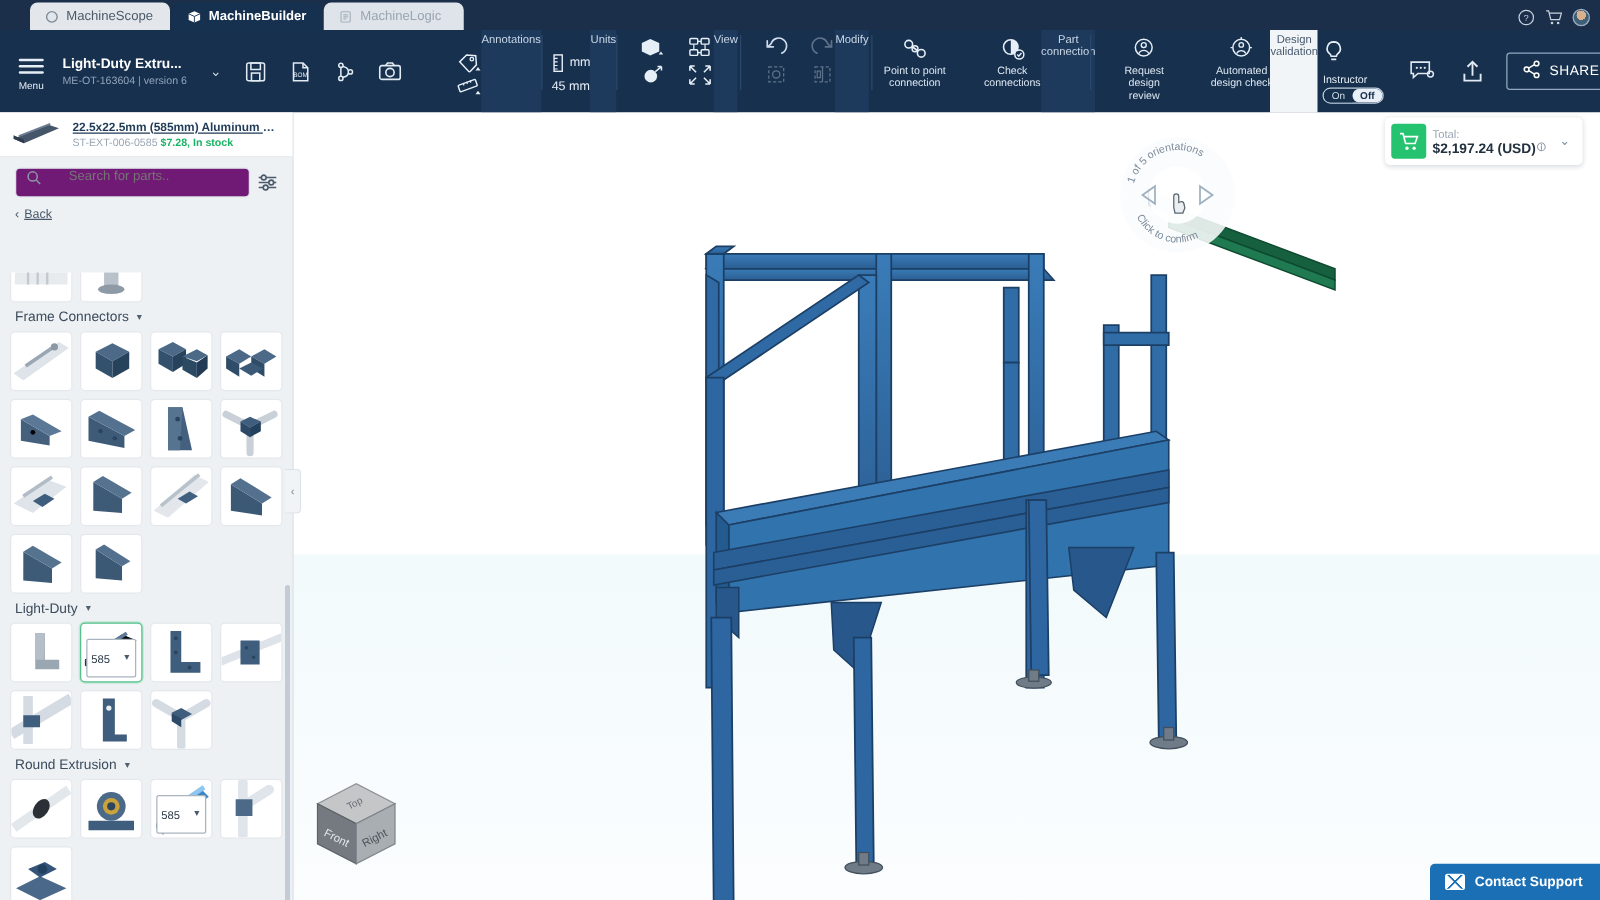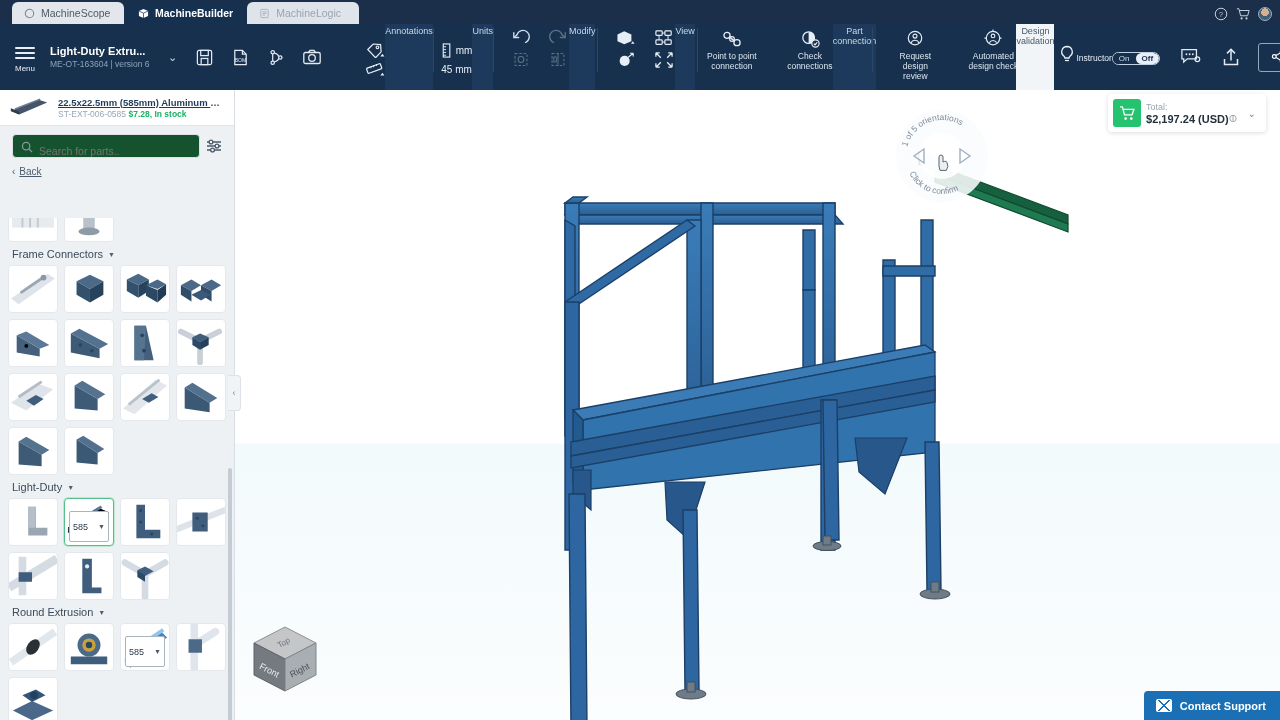--- a/index.html
+++ b/index.html
@@ -1,21 +1,21 @@
 <!DOCTYPE html>
 <html><head>
 <meta charset="utf-8">
 <style>
   *{box-sizing:border-box;margin:0;padding:0;}
   html,body{width:1280px;height:720px;overflow:hidden;}
   body{font-family:"Liberation Sans",sans-serif;background:#fff;-webkit-font-smoothing:antialiased;}
   .app{position:relative;width:1280px;height:720px;}
 
   
-  .tabstrip{height:24px;background:#1b2f4a;display:flex;align-items:flex-end;padding-left:12px;position:relative;}
+  .tabstrip{height:24px;background:#1b2f4a;display:flex;align-items:flex-end;padding-left:24px;position:relative;}
   .btab{height:22px;min-width:112px;display:flex;align-items:center;gap:6px;padding:0 12px;
         border-radius:6px 6px 0 0;font-size:10.5px;color:#2c3e50;background:#e9edf1;margin-right:2px;}
   .btab.inactive{background:#e3e7ec;color:#4c5a68;}
   .btab.dim{background:#dfe4ea;color:#9aa5b1;}
   .btab.active{background:#16304f;color:#fff;font-weight:bold;}
   .btab .ti{width:11px;height:11px;display:inline-block;flex:0 0 auto;}
   .tright{margin-left:auto;display:flex;align-items:center;gap:8px;padding:0 8px 3px 0;}
   .tright .ic{width:14px;height:14px;color:#cdd6e0;}
   .avatar{width:14px;height:14px;border-radius:50%;
           background:radial-gradient(circle at 50% 35%,#d8b08c 0 38%,#3f6079 39% 100%);border:1px solid #9fb0c2;}
@@ -41,21 +41,21 @@
   .grp + .grp::before{content:"";position:absolute;left:0;top:4px;bottom:18px;width:1px;background:#2a486c;}
   .tool{display:flex;flex-direction:column;align-items:center;justify-content:flex-start;
         padding:2px 6px;cursor:pointer;color:#e6eef7;min-width:30px;}
   .tool.wide{min-width:62px;}
   .tool .tlabel{font-size:8.5px;line-height:10px;text-align:center;margin-top:2px;color:#dbe6f1;}
   .tool.disabled{opacity:.38;}
   .dd{font-size:8px;color:#cfdbe8;margin-left:1px;}
   .unit-val{font-size:10px;color:#e6eef7;display:flex;align-items:center;gap:3px;cursor:pointer;}
 
   .tb-right{margin-left:auto;display:flex;align-items:center;gap:14px;padding-right:14px;}
-  .instr{display:flex;align-items:center;color:#e6eef7;padding-right:4px;}
+  .instr{display:flex;flex-direction:column;align-items:flex-start;color:#e6eef7;padding-right:4px;}
   .instr .ilabel{font-size:8.5px;margin-top:1px;}
   .toggle{display:flex;border:1px solid #c3d2e2;border-radius:9px;overflow:hidden;margin-top:2px;height:13px;}
   .toggle div{font-size:8px;padding:0 6px;display:flex;align-items:center;color:#cfdbe8;}
   .toggle .on{background:#17304d;}
   .toggle .off{background:#e9eff6;color:#17304d;font-weight:bold;border-radius:9px;}
   .share{display:flex;align-items:center;gap:7px;border:1px solid #93a8bf;border-radius:3px;
          padding:5px 12px;font-size:11px;letter-spacing:.4px;cursor:pointer;color:#fff;}
 
   
   .left{position:absolute;left:0;top:90px;width:235px;bottom:0;background:#eef1f4;border-right:1px solid #d9dee4;}
@@ -64,21 +64,21 @@
   .partinfo{display:flex;flex-direction:column;justify-content:center;overflow:hidden;}
   .partinfo .pname{font-size:9.5px;color:#1f3b57;text-decoration:underline;white-space:nowrap;overflow:hidden;text-overflow:ellipsis;font-weight:bold;}
   .partinfo .psub{font-size:8.5px;color:#9aa7b4;white-space:nowrap;margin-top:1px;}
   .partinfo .psub b{color:#18b364;font-weight:bold;}
 
   .tabs{display:flex;gap:18px;padding:12px 12px 0 12px;background:#eef1f4;}
   .ptab{font-size:11.5px;color:#6d7b89;padding-bottom:7px;cursor:pointer;}
   .ptab.active{color:#16304f;font-weight:bold;border-bottom:3px solid #22c274;}
 
   .searchrow{display:flex;align-items:center;gap:6px;padding:8px 12px 6px 12px;}
-  .search{flex:1;display:flex;align-items:flex-end;gap:6px;background:#14532d;border:1px solid #dde2e8;border-radius:4px;height:24px;padding:0 8px;}
+  .search{flex:1;display:flex;align-items:flex-start;gap:22px;background:#701a75;border:1px solid #dde2e8;border-radius:4px;height:24px;padding:0 8px;}
   .search input{border:0;outline:0;font-size:10.5px;color:#8d98a4;width:100%;font-family:inherit;background:transparent;}
   .filter-ic{width:16px;height:16px;color:#5b6876;cursor:pointer;}
 
   .backrow{display:flex;align-items:center;gap:4px;padding:2px 12px 6px;font-size:10px;color:#4a5a6a;cursor:pointer;}
   .backrow u{text-decoration:underline;}
 
   .gridwrap{position:absolute;left:0;right:0;top:128px;bottom:0;overflow:hidden;}
   .grid{padding:0 8px 10px 8px;}
   .cat{font-size:11px;color:#3b4b5b;padding:6px 4px 5px;display:flex;align-items:center;gap:5px;cursor:pointer;}
   .cat .tri{font-size:7px;color:#51606f;}
@@ -247,51 +247,20 @@
           </div>
           <div class="unit-val" style="margin-top:4px;">
             <span>45 mm</span>
             <span class="dd">▾</span>
           </div>
         </div>
         <div class="glabel">Units</div>
       </div>
 
       <div class="grp" style="padding:0 10px;">
-        <div class="row" style="flex-wrap:wrap;width:74px;gap:0;align-content:flex-start;padding-top:3px;">
-          <div class="tool" style="width:37px;">
-            <svg width="20" height="18" viewBox="0 0 22 20">
-                <path d="M16 15A7 7 0 1 0 6.5 6.5L4 9" fill="none" stroke="#cfdceb" stroke-width="1.5" stroke-linecap="round"></path>
-                <path d="M3 4v5.4h5.4" fill="none" stroke="#cfdceb" stroke-width="1.5" stroke-linecap="round"></path>
-              </svg>
-          </div>
-          <div class="tool disabled" style="width:37px;">
-            <svg width="20" height="18" viewBox="0 0 22 20">
-                <path d="M6 15A7 7 0 1 1 15.5 6.5L18 9" fill="none" stroke="#cfdceb" stroke-width="1.5" stroke-linecap="round"></path>
-                <path d="M19 4v5.4h-5.4" fill="none" stroke="#cfdceb" stroke-width="1.5" stroke-linecap="round"></path>
-              </svg>
-          </div>
-          <div class="tool disabled" style="width:37px;">
-            <svg width="18" height="17" viewBox="0 0 20 20">
-                <rect x="3" y="3" width="14" height="14" fill="none" stroke="#cfdceb" stroke-width="1.2" stroke-dasharray="3 2"></rect>
-                <circle cx="10" cy="10" r="3.4" fill="none" stroke="#cfdceb" stroke-width="1.2"></circle>
-              </svg>
-          </div>
-          <div class="tool disabled" style="width:37px;">
-            <svg width="18" height="17" viewBox="0 0 20 20">
-                <rect x="3" y="3" width="14" height="14" fill="none" stroke="#cfdceb" stroke-width="1.2" stroke-dasharray="3 2"></rect>
-                <path d="M10 3v14" stroke="#cfdceb" stroke-width="1.2"></path>
-                <path d="M5 7h3v6H5z" fill="none" stroke="#cfdceb" stroke-width="1.1"></path>
-              </svg>
-          </div>
-        </div>
-        <div class="glabel">Modify</div>
-      </div>
-
-      <div class="grp" style="padding:0 10px;">
         <div class="row" style="flex-wrap:wrap;width:76px;gap:0;align-content:flex-start;padding-top:3px;">
           <div class="tool" style="width:38px;">
             <svg width="20" height="18" viewBox="0 0 22 20">
                 <path d="M9 2.5 17 6v7.5L9 17 1.5 13.5V6z" fill="#e6eef7"></path>
                 <path d="M18.5 13.5l2 2.8h-4z" fill="#e6eef7"></path>
               </svg>
           </div>
           <div class="tool" style="width:38px;">
             <svg width="20" height="18" viewBox="0 0 22 20">
                 <rect x="2" y="2" width="7" height="5" rx="1" fill="none" stroke="#e6eef7" stroke-width="1.3"></rect>
@@ -307,20 +276,51 @@
                 <path d="M13.5 7 19 2.5M19 2.5h-3.6M19 2.5v3.6" stroke="#e6eef7" stroke-width="1.3" fill="none"></path>
               </svg>
           </div>
           <div class="tool" style="width:38px;">
             <svg width="20" height="18" viewBox="0 0 22 20">
                 <path d="M2 2l5.5 5.5M2 2v4.3M2 2h4.3M20 2l-5.5 5.5M20 2v4.3M20 2h-4.3M2 18l5.5-5.5M2 18v-4.3M2 18h4.3M20 18l-5.5-5.5M20 18v-4.3M20 18h-4.3" stroke="#e6eef7" stroke-width="1.4" fill="none"></path>
               </svg>
           </div>
         </div>
         <div class="glabel">View</div>
+      </div>
+
+      <div class="grp" style="padding:0 10px;">
+        <div class="row" style="flex-wrap:wrap;width:74px;gap:0;align-content:flex-start;padding-top:3px;">
+          <div class="tool" style="width:37px;">
+            <svg width="20" height="18" viewBox="0 0 22 20">
+                <path d="M16 15A7 7 0 1 0 6.5 6.5L4 9" fill="none" stroke="#cfdceb" stroke-width="1.5" stroke-linecap="round"></path>
+                <path d="M3 4v5.4h5.4" fill="none" stroke="#cfdceb" stroke-width="1.5" stroke-linecap="round"></path>
+              </svg>
+          </div>
+          <div class="tool disabled" style="width:37px;">
+            <svg width="20" height="18" viewBox="0 0 22 20">
+                <path d="M6 15A7 7 0 1 1 15.5 6.5L18 9" fill="none" stroke="#cfdceb" stroke-width="1.5" stroke-linecap="round"></path>
+                <path d="M19 4v5.4h-5.4" fill="none" stroke="#cfdceb" stroke-width="1.5" stroke-linecap="round"></path>
+              </svg>
+          </div>
+          <div class="tool disabled" style="width:37px;">
+            <svg width="18" height="17" viewBox="0 0 20 20">
+                <rect x="3" y="3" width="14" height="14" fill="none" stroke="#cfdceb" stroke-width="1.2" stroke-dasharray="3 2"></rect>
+                <circle cx="10" cy="10" r="3.4" fill="none" stroke="#cfdceb" stroke-width="1.2"></circle>
+              </svg>
+          </div>
+          <div class="tool disabled" style="width:37px;">
+            <svg width="18" height="17" viewBox="0 0 20 20">
+                <rect x="3" y="3" width="14" height="14" fill="none" stroke="#cfdceb" stroke-width="1.2" stroke-dasharray="3 2"></rect>
+                <path d="M10 3v14" stroke="#cfdceb" stroke-width="1.2"></path>
+                <path d="M5 7h3v6H5z" fill="none" stroke="#cfdceb" stroke-width="1.1"></path>
+              </svg>
+          </div>
+        </div>
+        <div class="glabel">Modify</div>
       </div>
 
       <div class="grp" style="padding:0 4px;">
         <div class="row" style="gap:16px;padding-top:3px;align-items:flex-start;">
           <div class="tool wide">
             <svg width="22" height="20" viewBox="0 0 24 22">
                 <circle cx="6.5" cy="7" r="3.4" fill="none" stroke="#e6eef7" stroke-width="1.4"></circle>
                 <circle cx="17.5" cy="15" r="3.4" fill="none" stroke="#e6eef7" stroke-width="1.4"></circle>
                 <path d="M9.3 9 14.7 13" stroke="#e6eef7" stroke-width="1.6"></path>
                 <circle cx="12" cy="11" r="2.6" fill="none" stroke="#e6eef7" stroke-width="1.3"></circle>

